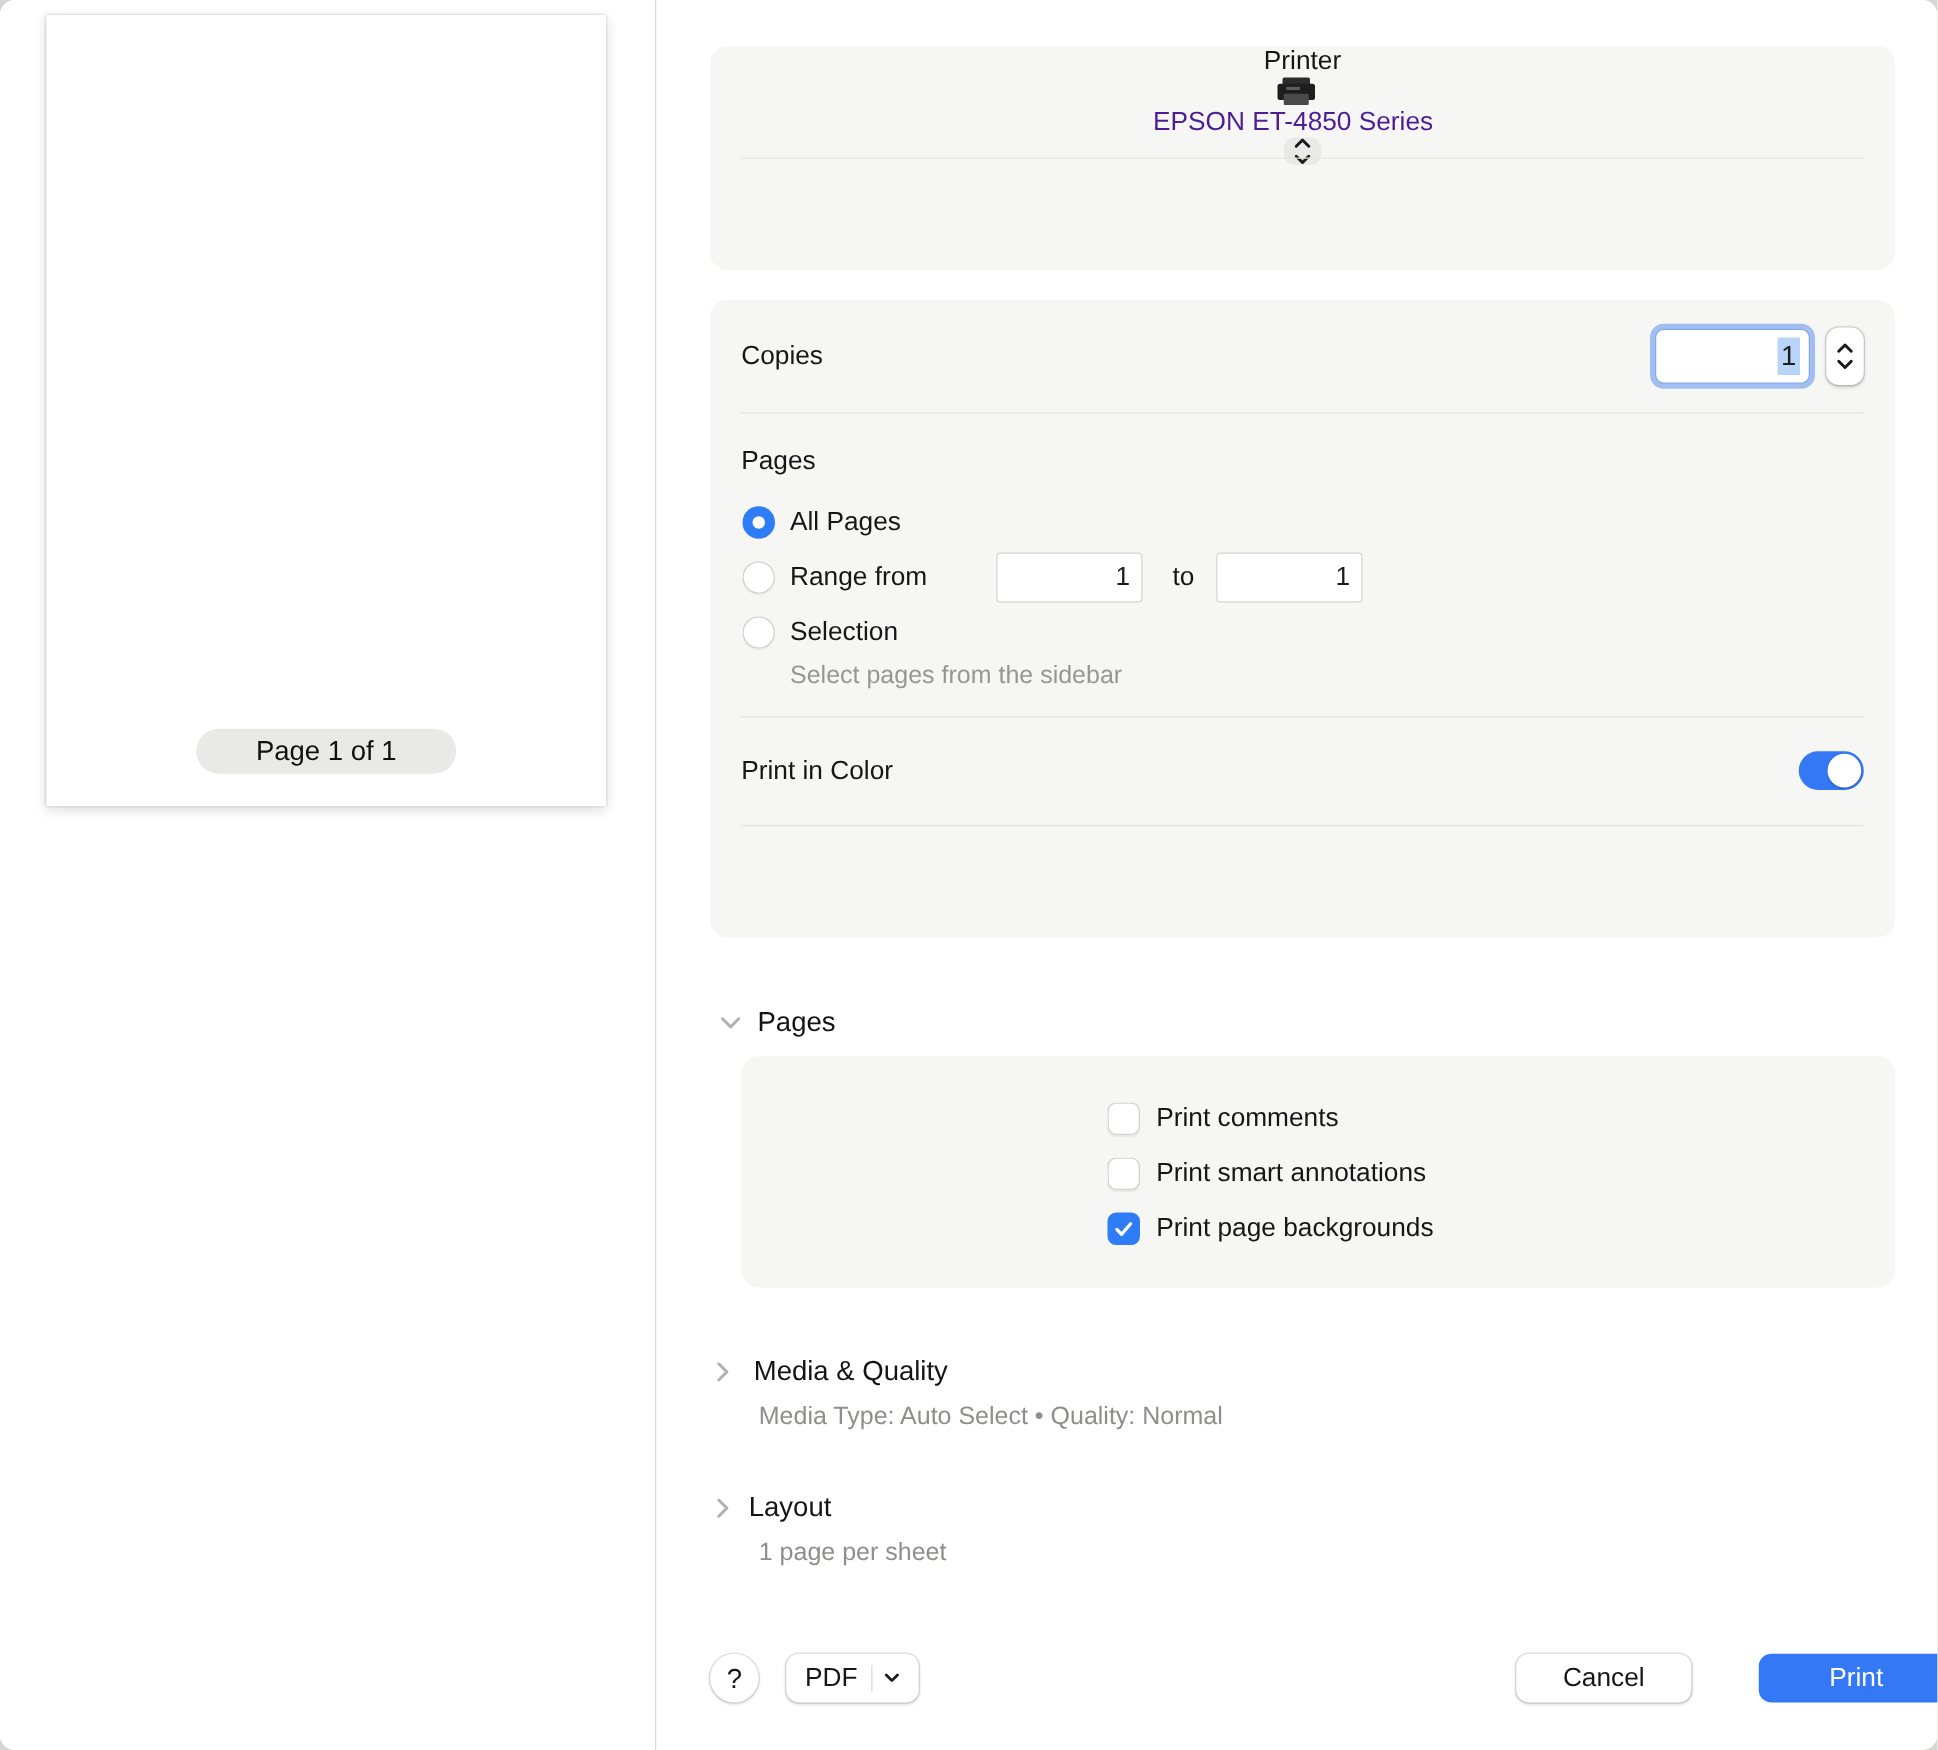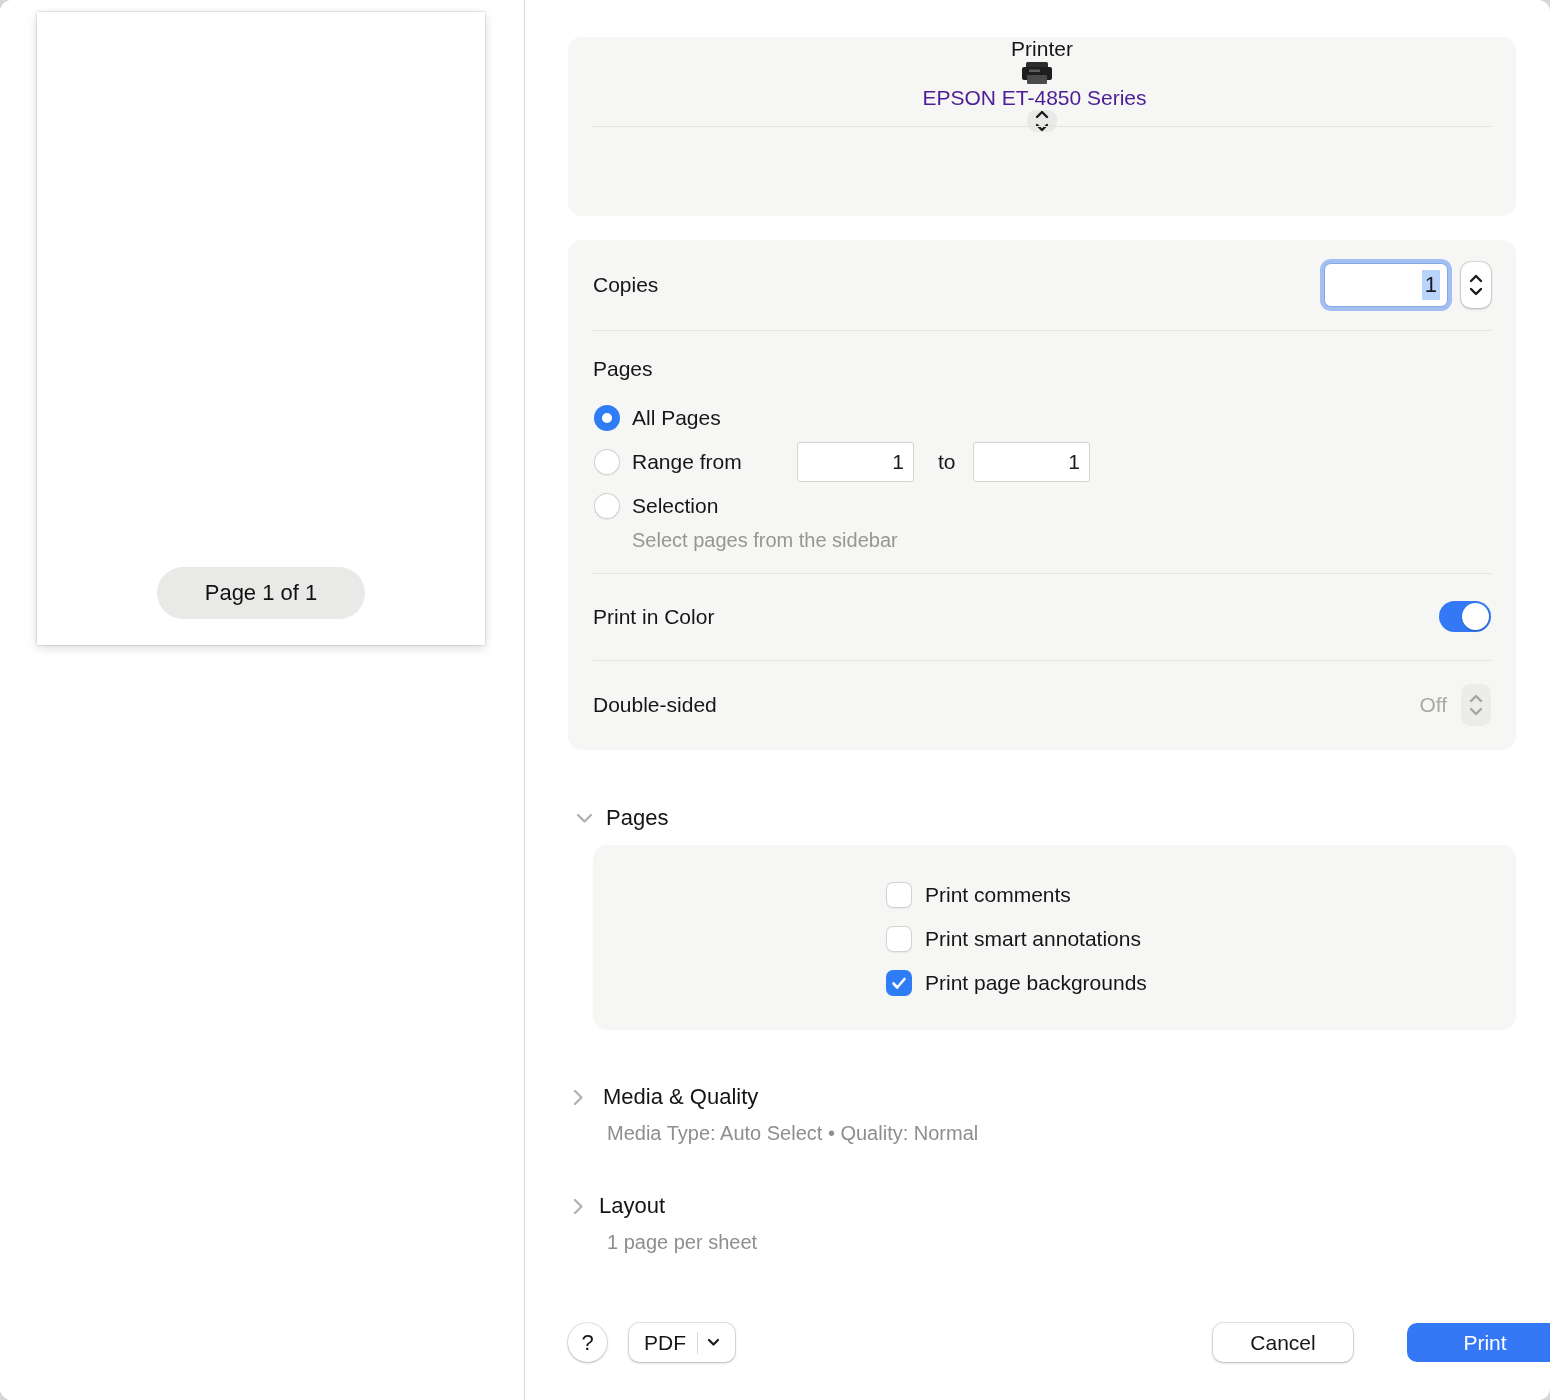--- a/index.html
+++ b/index.html
@@ -9,21 +9,21 @@
     position:relative; width:1550px; height:1400px; background:#ffffff;
     border-radius:12px; overflow:hidden;
   }
   
   .left-panel { position:absolute; left:0; top:0; width:525px; height:1400px; background:#fff; border-right:1px solid #d8d8d6; }
   .preview-page {
     position:absolute; left:37px; top:12px; width:448px; height:633px; background:#fff;
     box-shadow:0 0 2px rgba(0,0,0,0.25), 0 3px 10px rgba(0,0,0,0.14);
   }
   .page-pill {
-    position:absolute; left:120px; bottom:26px; width:208px; height:52px;
+    position:absolute; left:120px; bottom:26px; width:208px; height:36px;
     background:#e9e9e7; border-radius:26px; display:flex; align-items:center; justify-content:center;
     font-size:22px; font-weight:500; color:#111;
   }
   
   .card { position:absolute; background:#f6f6f4; border-radius:14px; }
   .card1 { left:568px; top:37px; width:948px; height:179px; }
   .card2 { left:568px; top:240px; width:948px; height:510px; }
   .card3 { left:593px; top:845px; width:923px; height:185px; }
   .hdiv { position:absolute; left:25px; right:25px; height:1px; background:#e3e3e1; }
   .row { position:absolute; left:0; right:0; display:flex; align-items:center; padding:0 25px; }
@@ -173,33 +173,20 @@
     <div class="hdiv" style="top:333px;"></div>
     <div class="row" style="top:333px; height:87px;">
       <span class="row-label">Print in Color</span>
       <span class="spacer"></span>
       <span class="toggle">
           <span class="knob"></span>
         </span>
     </div>
 
     <div class="hdiv" style="top:420px;"></div>
-    <div class="row" style="top:420px; height:90px;">
-      <span class="row-label">Double-sided</span>
-      <span class="spacer"></span>
-      <span class="value-text" style="color:#a9a9a7; margin-right:14px;">Off</span>
-      <span class="stepper disabled">
-        <svg width="14" height="9" viewBox="0 0 14 9">
-            <path d="M2 7 L7 2 L12 7" stroke="#a4a4a2" stroke-width="2.4" fill="none" stroke-linecap="round" stroke-linejoin="round"></path>
-          </svg>
-        <svg width="14" height="9" viewBox="0 0 14 9">
-            <path d="M2 2 L7 7 L12 2" stroke="#a4a4a2" stroke-width="2.4" fill="none" stroke-linecap="round" stroke-linejoin="round"></path>
-          </svg>
-      </span>
-    </div>
   </div>
 
   <div class="sect-header" style="left:576px; top:801px; height:34px; gap:13px;">
     <svg width="17" height="11" viewBox="0 0 17 11">
         <path d="M2 2 L8.5 8.5 L15 2" stroke="#b2b2b0" stroke-width="2.4" fill="none" stroke-linecap="round" stroke-linejoin="round"></path>
       </svg>
     <span class="sect-title">Pages</span>
   </div>
 
   <div class="card card3">

